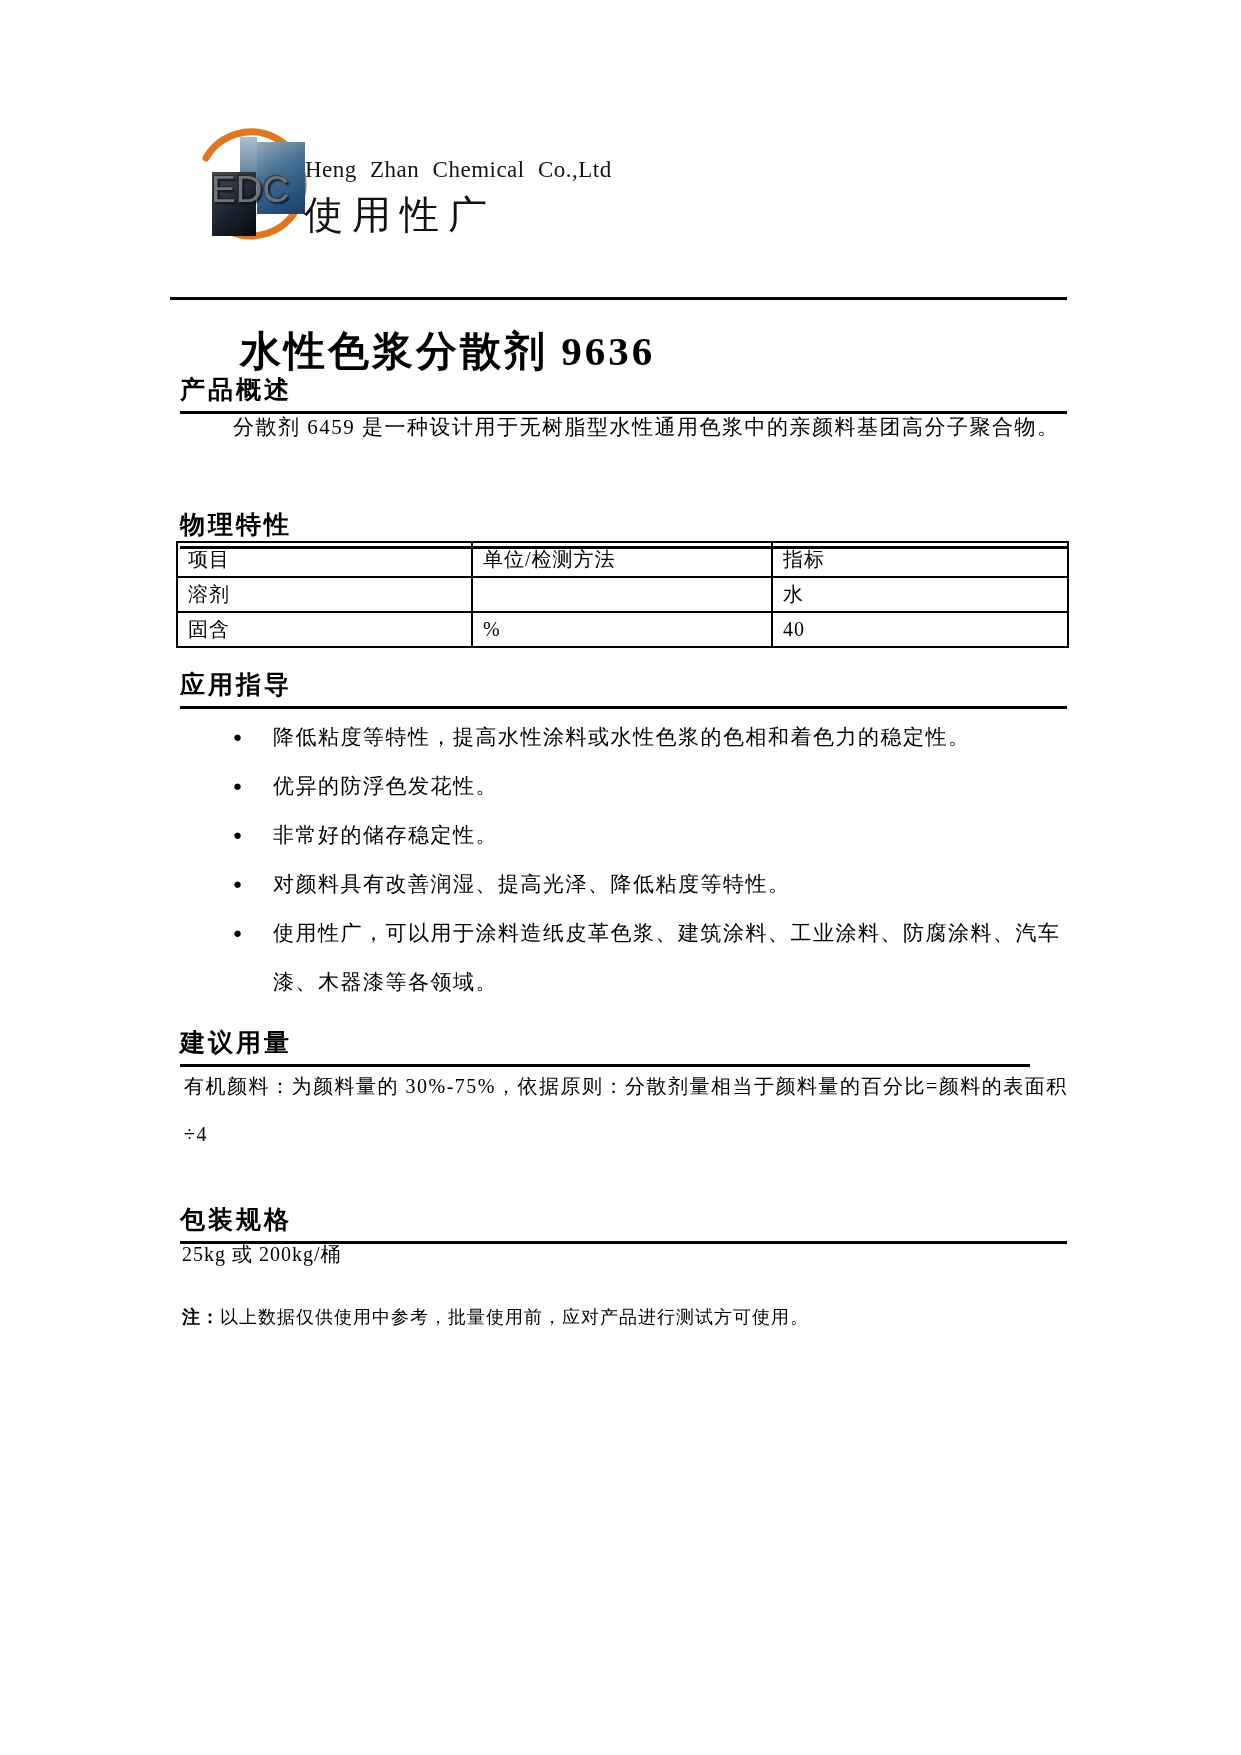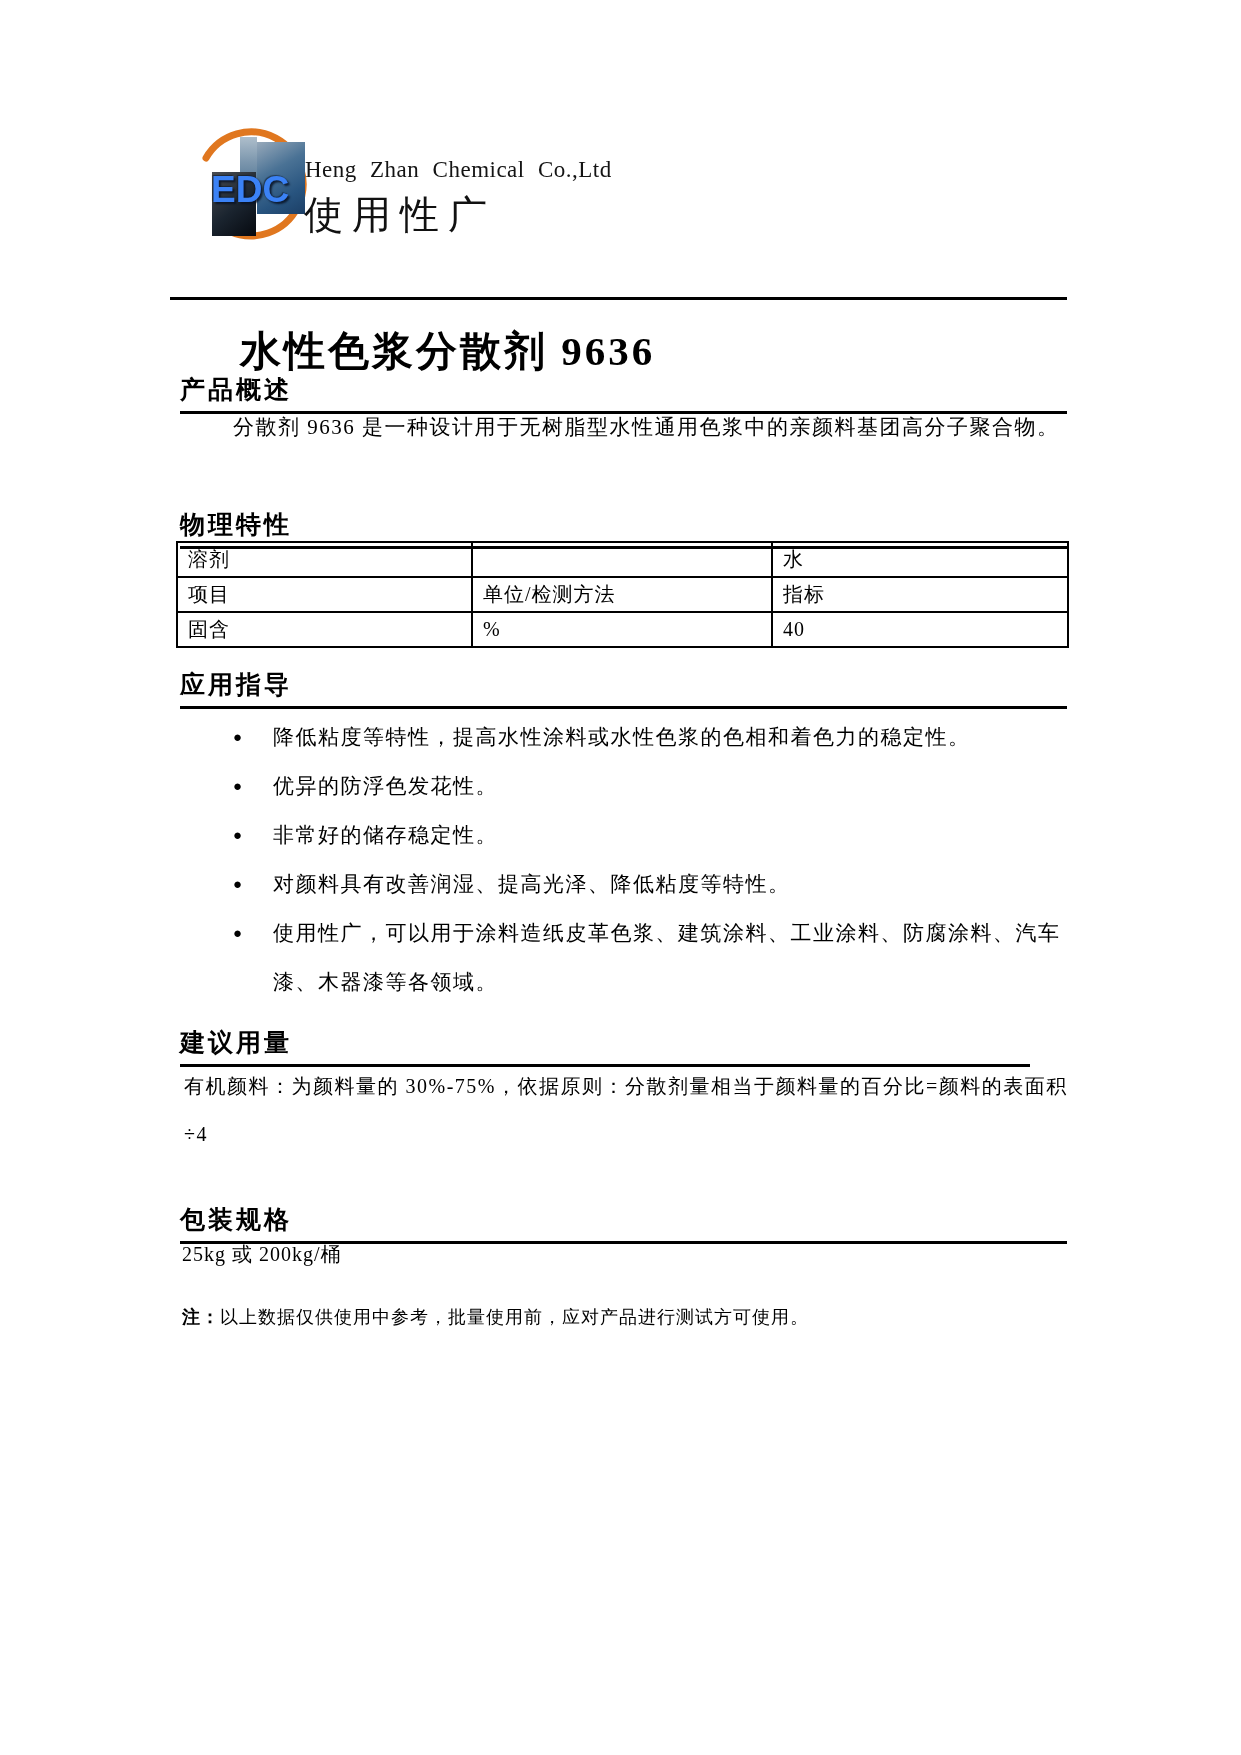--- a/index.html
+++ b/index.html
@@ -23,21 +23,21 @@
     position:absolute;left:72px;top:32px;width:48px;height:72px;
     background:linear-gradient(150deg,#97a9ba 0%,#4a7295 38%,#28547f 72%,#1c3f66 100%);
   }
   .logo .sq-dark{
     position:absolute;left:27px;top:62px;width:44px;height:64px;
     background:linear-gradient(140deg,#4a4d52 0%,#1a242f 55%,#06090f 100%);
   }
   .logo .edc{
     position:absolute;left:26px;top:60px;width:104px;
     font-family:"Liberation Sans","DejaVu Sans",sans-serif;
-    font-weight:bold;font-size:37px;line-height:40px;color:#3b82f6;
+    font-weight:normal;font-size:37px;line-height:40px;color:#737373;
     letter-spacing:0px;
     text-shadow:2px 2px 2px rgba(8,18,35,.85), -1px -1px 1px rgba(8,18,35,.55);
   }
   
   .co-en{position:absolute;left:305px;top:157px;font-size:23px;color:#141414;word-spacing:7px;letter-spacing:.5px;}
   .co-zh{position:absolute;left:304px;top:188px;font-size:39px;color:#111;letter-spacing:9px;}
   .head-rule{position:absolute;left:170px;top:297px;width:897px;height:3px;background:#000;}
   
   .doc-title{position:absolute;left:240px;top:324px;font-size:41px;font-weight:bold;letter-spacing:3px;}
   
@@ -89,39 +89,39 @@
     <div class="sq-dark"></div>
     <div class="edc">EDC</div>
   </div>
   <div class="co-en">Heng Zhan Chemical Co.,Ltd</div>
   <div class="co-zh">使用性广</div>
   <div class="head-rule"></div>
 
   <div class="doc-title">水性色浆分散剂 9636</div>
 
   <div class="sec overview">产品概述</div>
-  <div class="overview-body">分散剂 9636 是一种设计用于无树脂型水性通用色浆中的亲颜料基团高分子聚合物。</div>
+  <div class="overview-body">分散剂 6459 是一种设计用于无树脂型水性通用色浆中的亲颜料基团高分子聚合物。</div>
 
   <div class="sec physical">物理特性</div>
   <table class="spec-table">
     <colgroup>
         <col class="c1">
         <col class="c2">
         <col class="c3">
       </colgroup>
     <tbody>
       <tr>
+        <td>项目</td>
+        <td>单位/检测方法</td>
+        <td>指标</td>
+      </tr>
+      <tr>
         <td>溶剂</td>
         <td></td>
         <td>水</td>
-      </tr>
-      <tr>
-        <td>项目</td>
-        <td>单位/检测方法</td>
-        <td>指标</td>
       </tr>
       <tr>
         <td>固含</td>
         <td>%</td>
         <td>40</td>
       </tr>
     </tbody>
   </table>
 
   <div class="sec application">应用指导</div>

